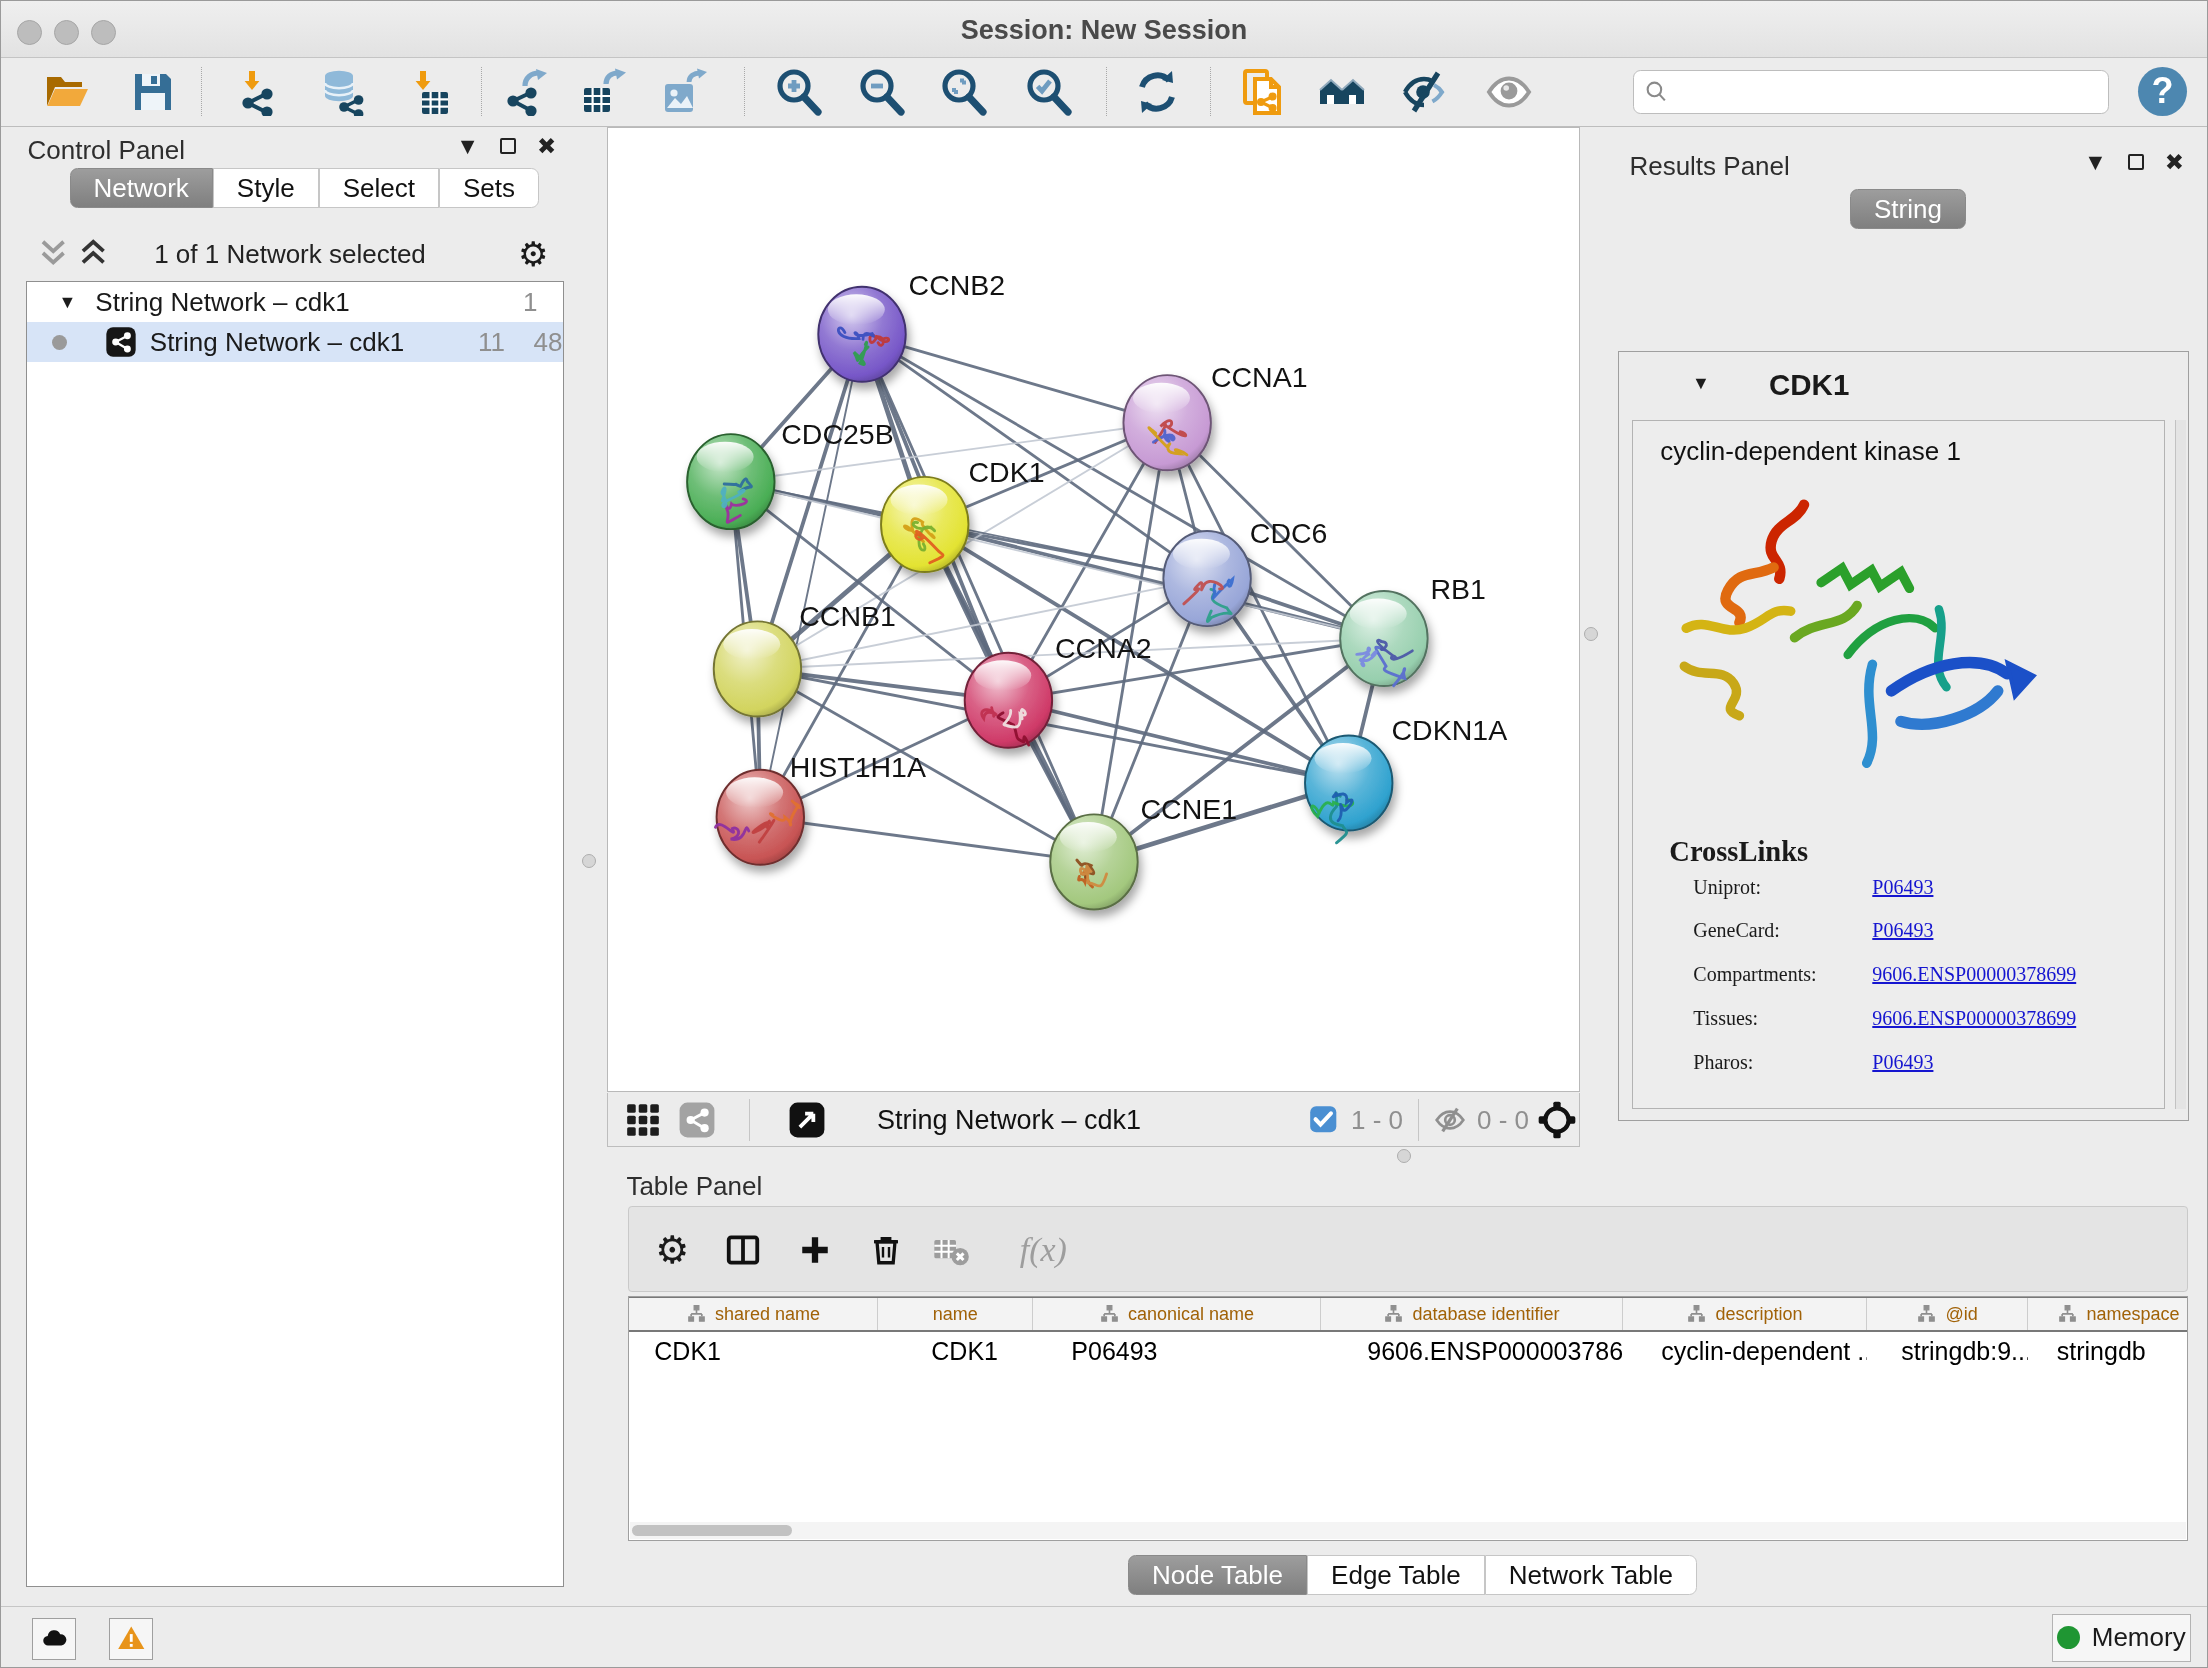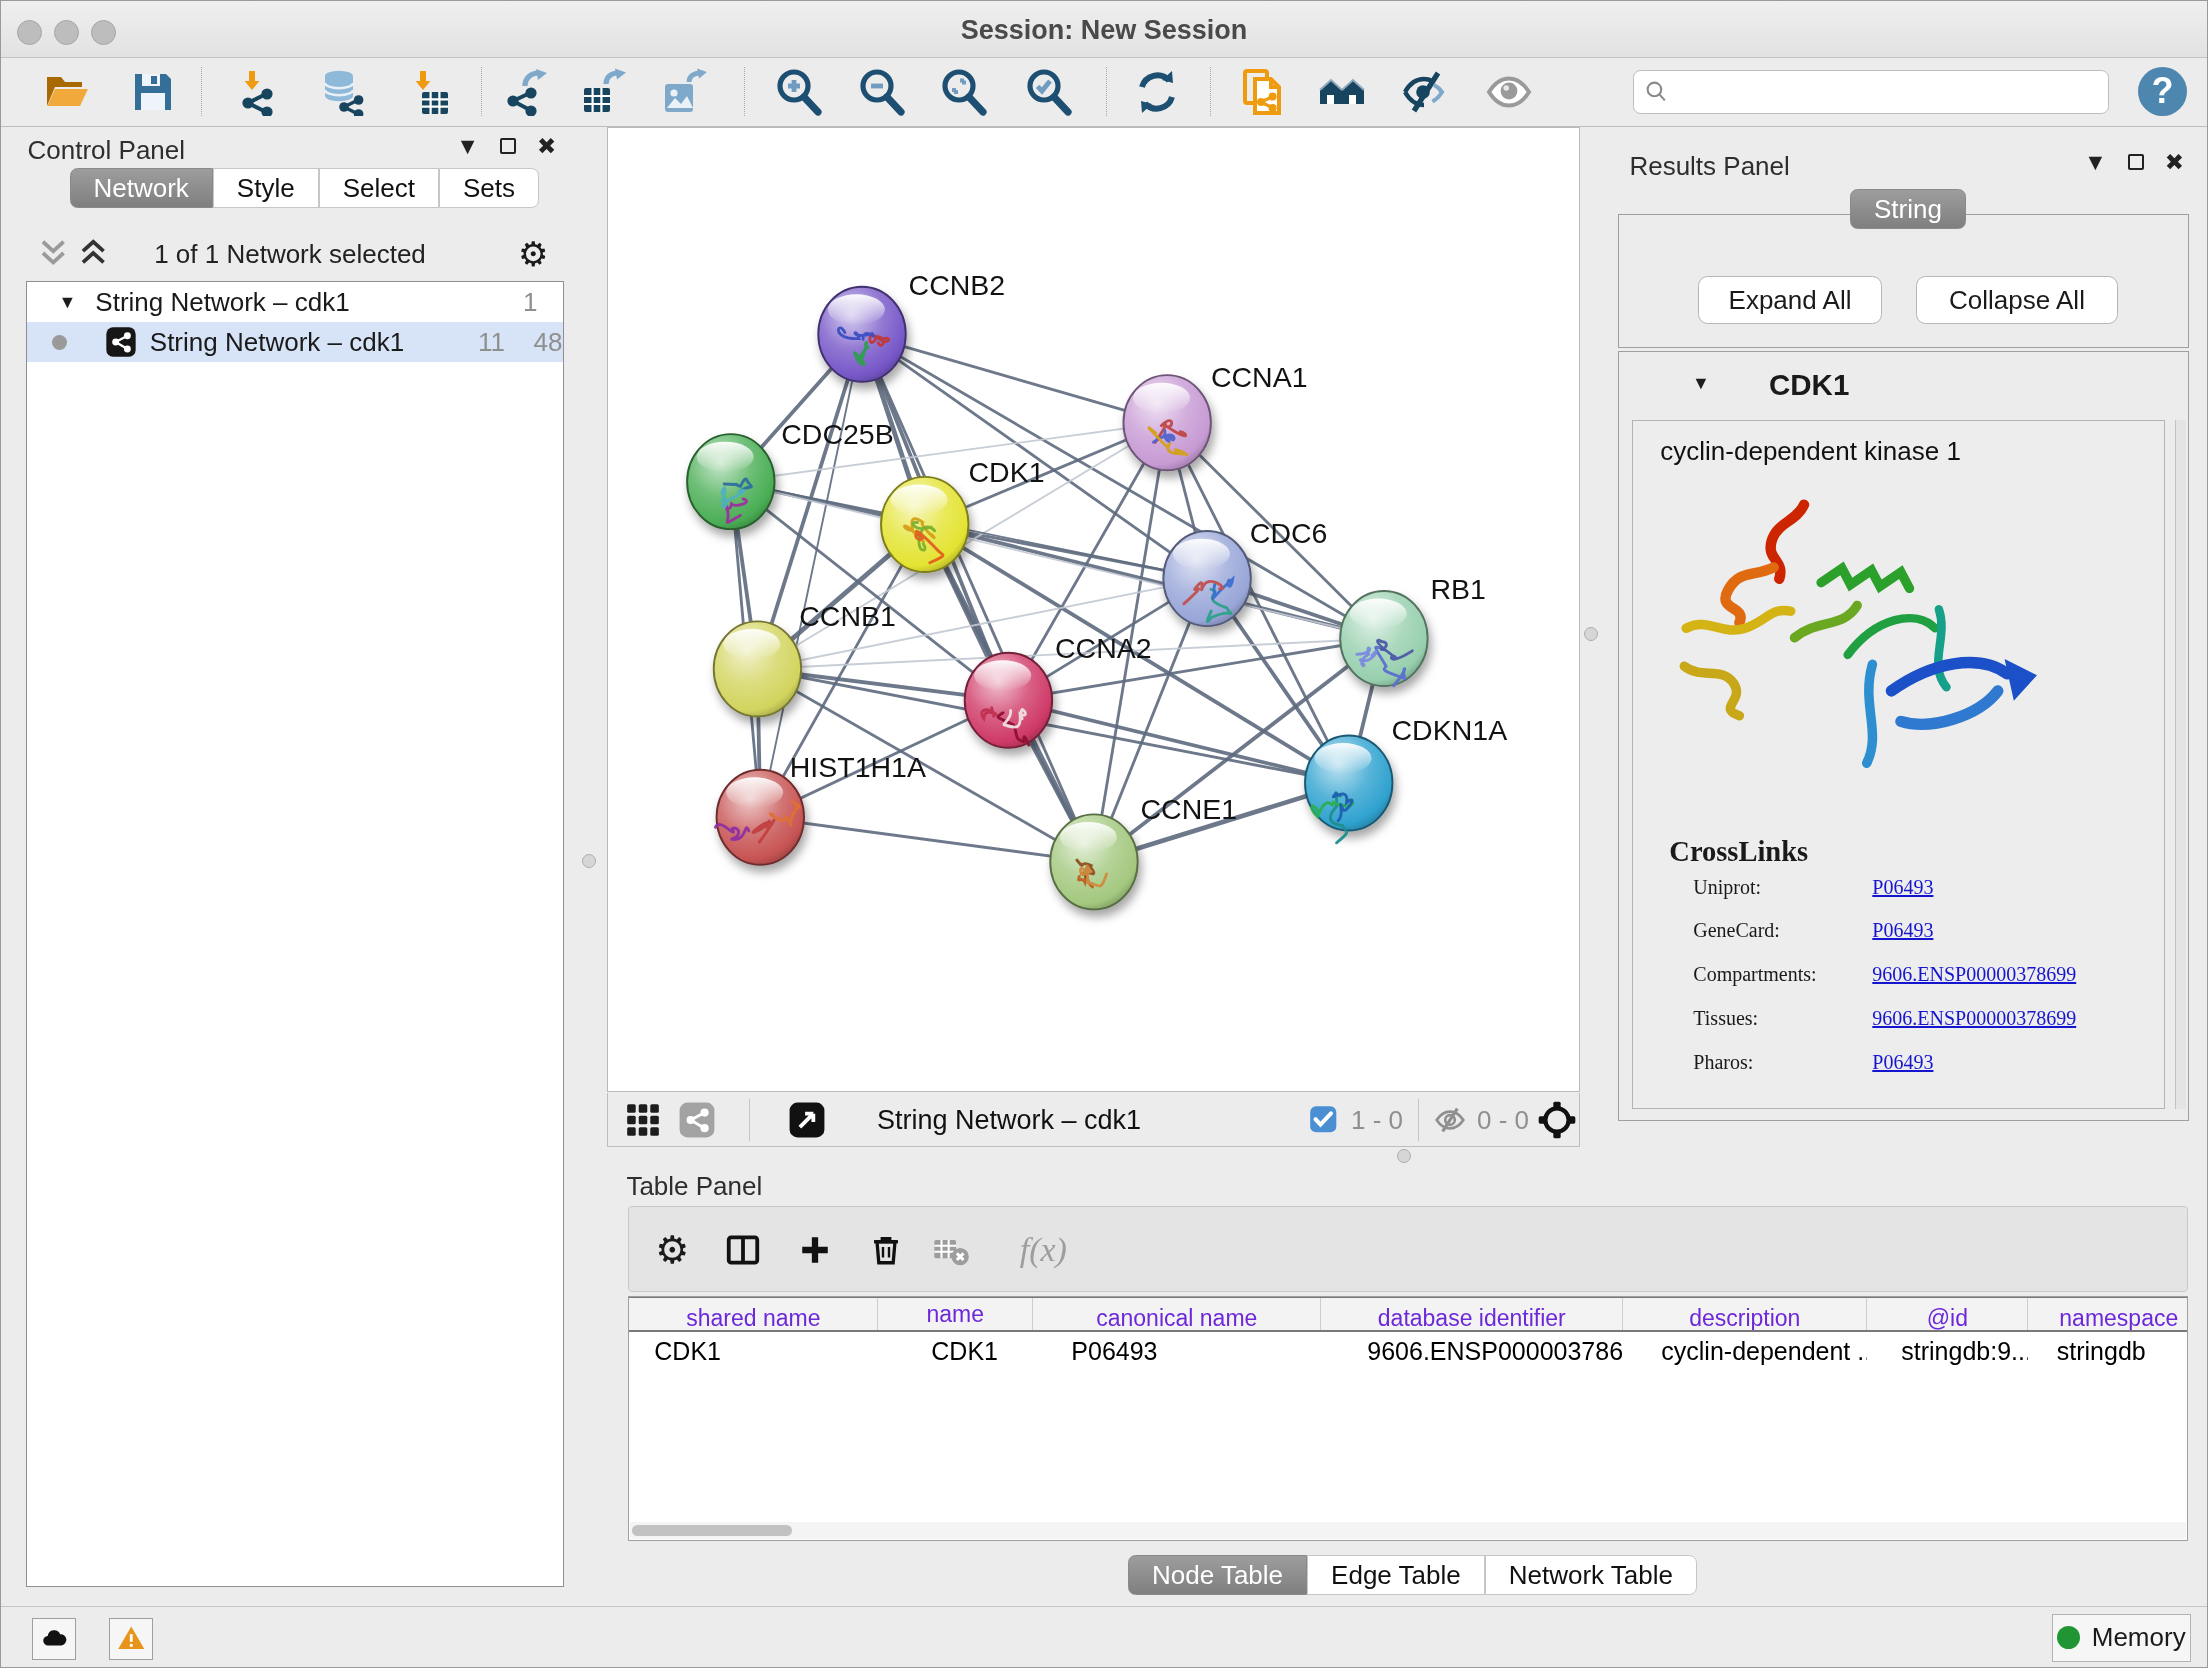--- a/index.html
+++ b/index.html
@@ -107,22 +107,22 @@
   .tp-toolbar { position:absolute; left:14.3px; top:43px; width:1560px; height:86px;
                 background:#e4e4e4; border:1px solid #c9c9c9; border-radius:3.8px; }
   .tp-ti { position:absolute; top:21px; width:44px; height:44px; display:flex;
            align-items:center; justify-content:center; }
   .fx { font-family:"Liberation Serif","DejaVu Serif",serif; font-style:italic;
         font-size:34px; color:#9d9d9d; }
   .tp-table { position:absolute; left:14.3px; top:133px; width:1560px; height:245px;
               background:#fff; border:1px solid #9f9f9f; overflow:hidden; }
   .tp-hrow { position:absolute; left:0; top:0; width:1617px; height:35px; background:#f3f3f3;
              border-top:1.9px solid #787878; border-bottom:2.9px solid #787878; display:flex; }
-  .th { display:flex; align-items:center; justify-content:center; gap:9.5px; font-size:23px;
-        color:#6d28d9; border-right:1px solid #cdcdcd; height:100%; overflow:hidden;flex-direction:column; }
+  .th { display:flex; align-items:center; justify-content:center; gap:9.5px; font-size:18px;
+        color:#a16207; border-right:1px solid #cdcdcd; height:100%; overflow:hidden; }
   .tp-drow { position:absolute; left:0; top:40px; width:1617px; height:32px; display:flex; }
   .td { font-size:25px; color:#000; padding-left:25px; overflow:hidden; white-space:nowrap; }
   .hscroll { position:absolute; left:1px; bottom:1px; width:1556px; height:17px; background:#f4f4f4; }
   .hthumb { position:absolute; left:1.9px; top:2.9px; width:160px; height:11.4px;
             background:#c2c2c2; border-radius:5.7px; }
   .tp-tabs { position:absolute; left:514px; top:392px; white-space:nowrap; }
 
   
   .statusbar { position:absolute; left:0; top:1605px; width:100%; height:48px;
                background:#ececec; border-top:1px solid #c6c6c6; }
@@ -631,24 +631,20 @@
 
   <div class="rp">
     <div class="rp-head-title phead-title">Results Panel</div>
     <div class="rp-icons">
       <span class="phead-ico">▼</span>
       <span class="float-ico"></span>
       <span class="phead-ico" style="font-weight:bold">✖</span>
     </div>
     <div class="rp-tab">
       <span class="seg active" style="border-radius:7.6px">String</span>
-    </div>
-    <div class="rp-topbox">
-      <div class="rp-btn" style="left:79px; width:184px">Expand All</div>
-      <div class="rp-btn" style="left:297px; width:202px">Collapse All</div>
     </div>
     <div class="rp-mainbox">
       <div class="rp-gene-head">
         <span class="tree-triangle">▼</span>
         <span class="rp-gene-name">CDK1</span>
       </div>
       <div class="rp-inner">
         <div class="rp-desc">cyclin-dependent kinase 1</div>
         <svg class="rp-protein" width="418" height="333" viewBox="0 0 440 350">
           <g fill="none" stroke-linecap="round">

